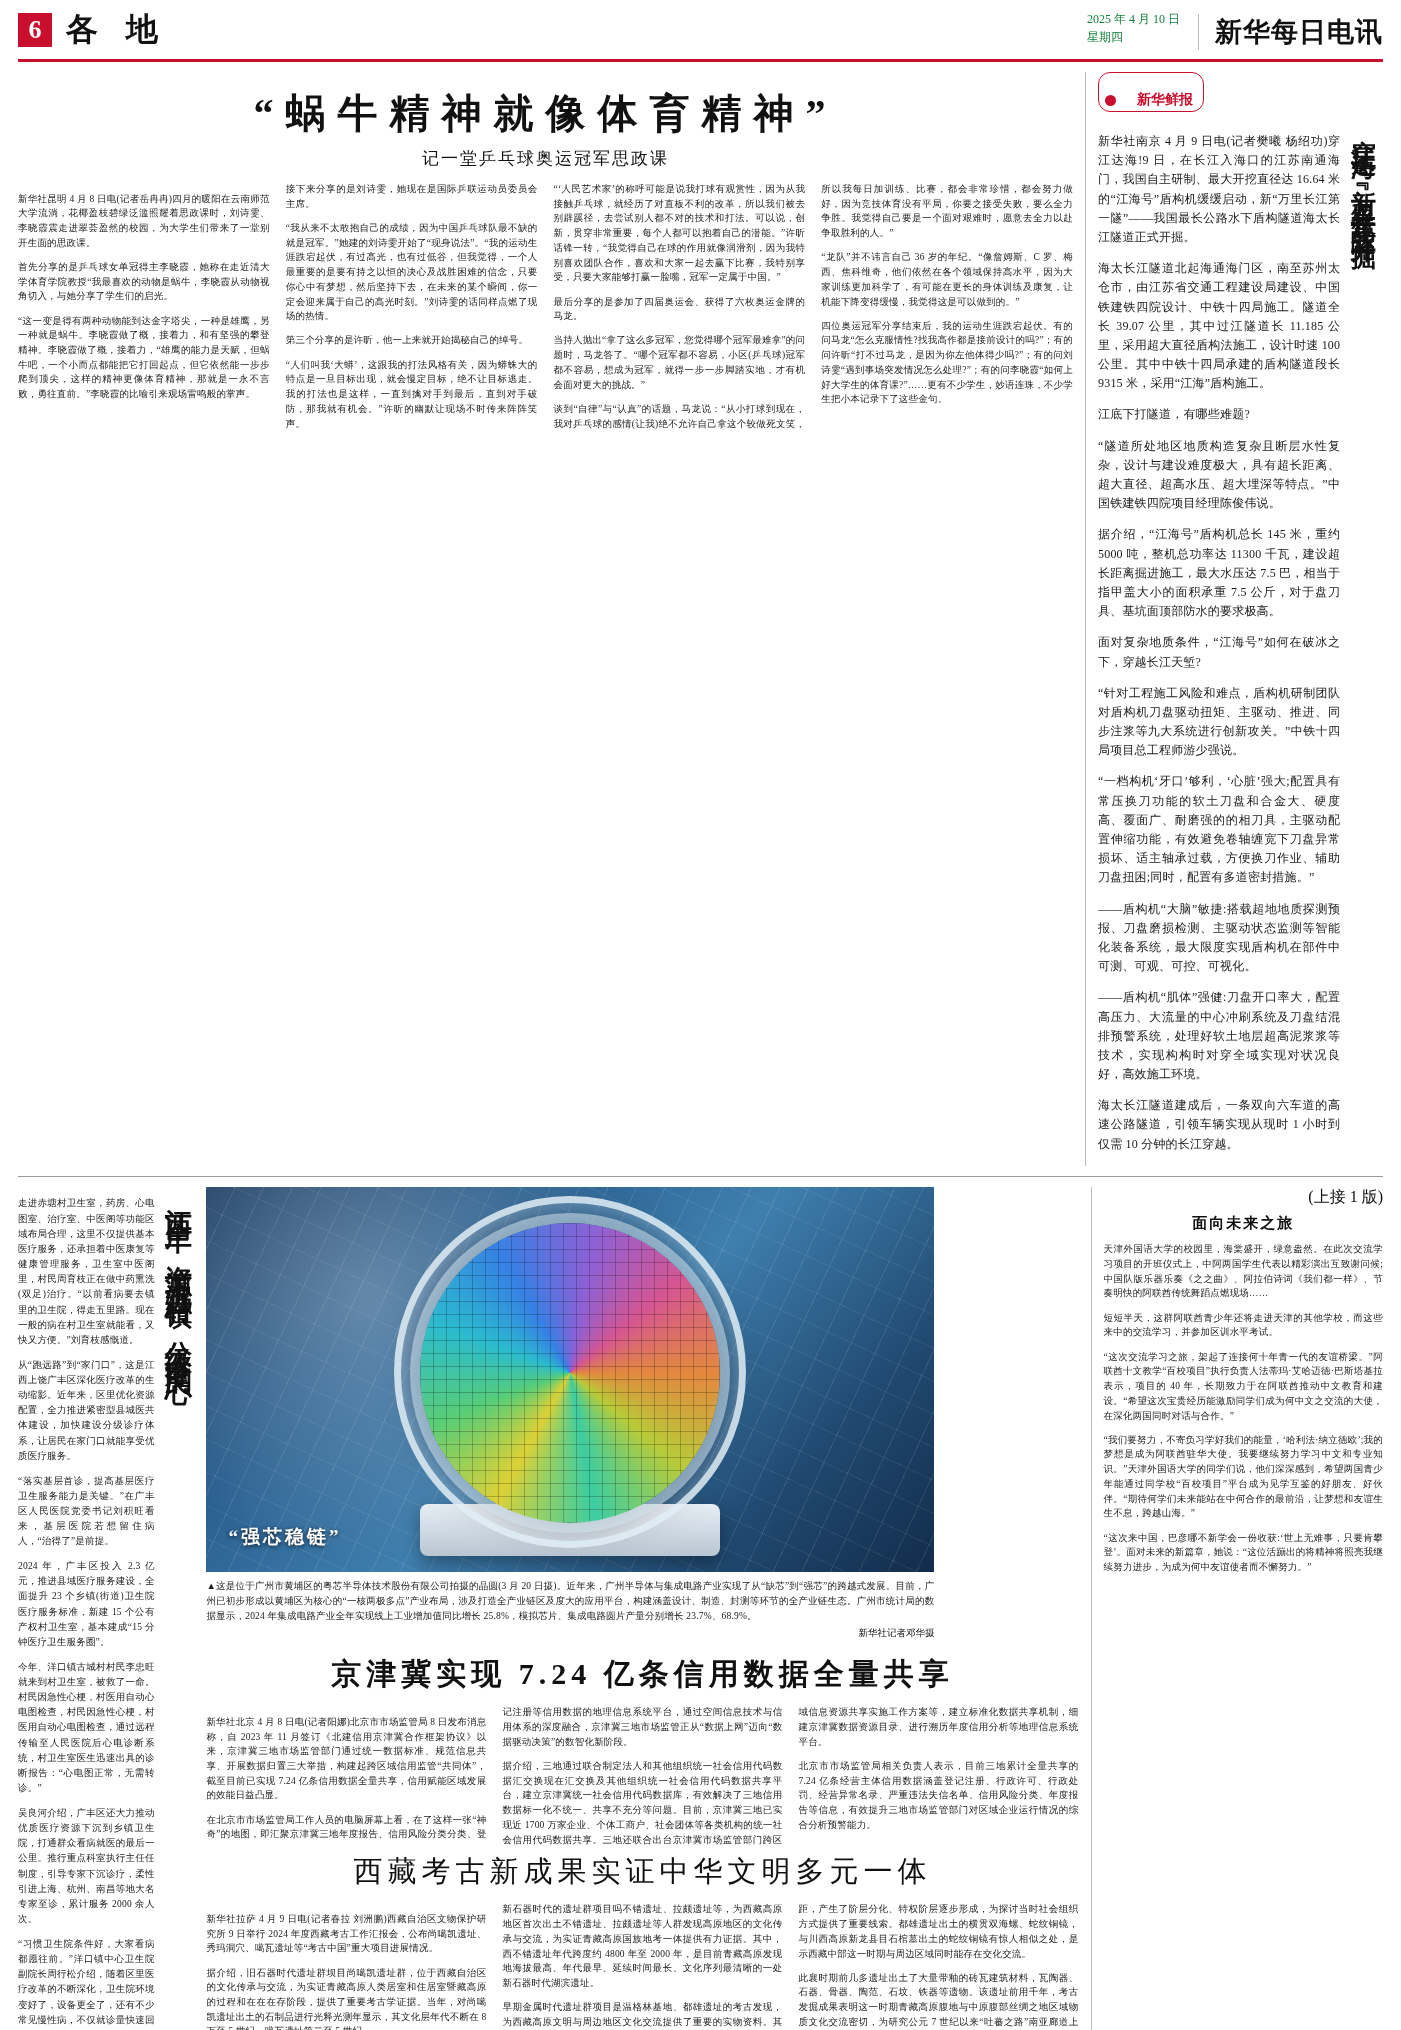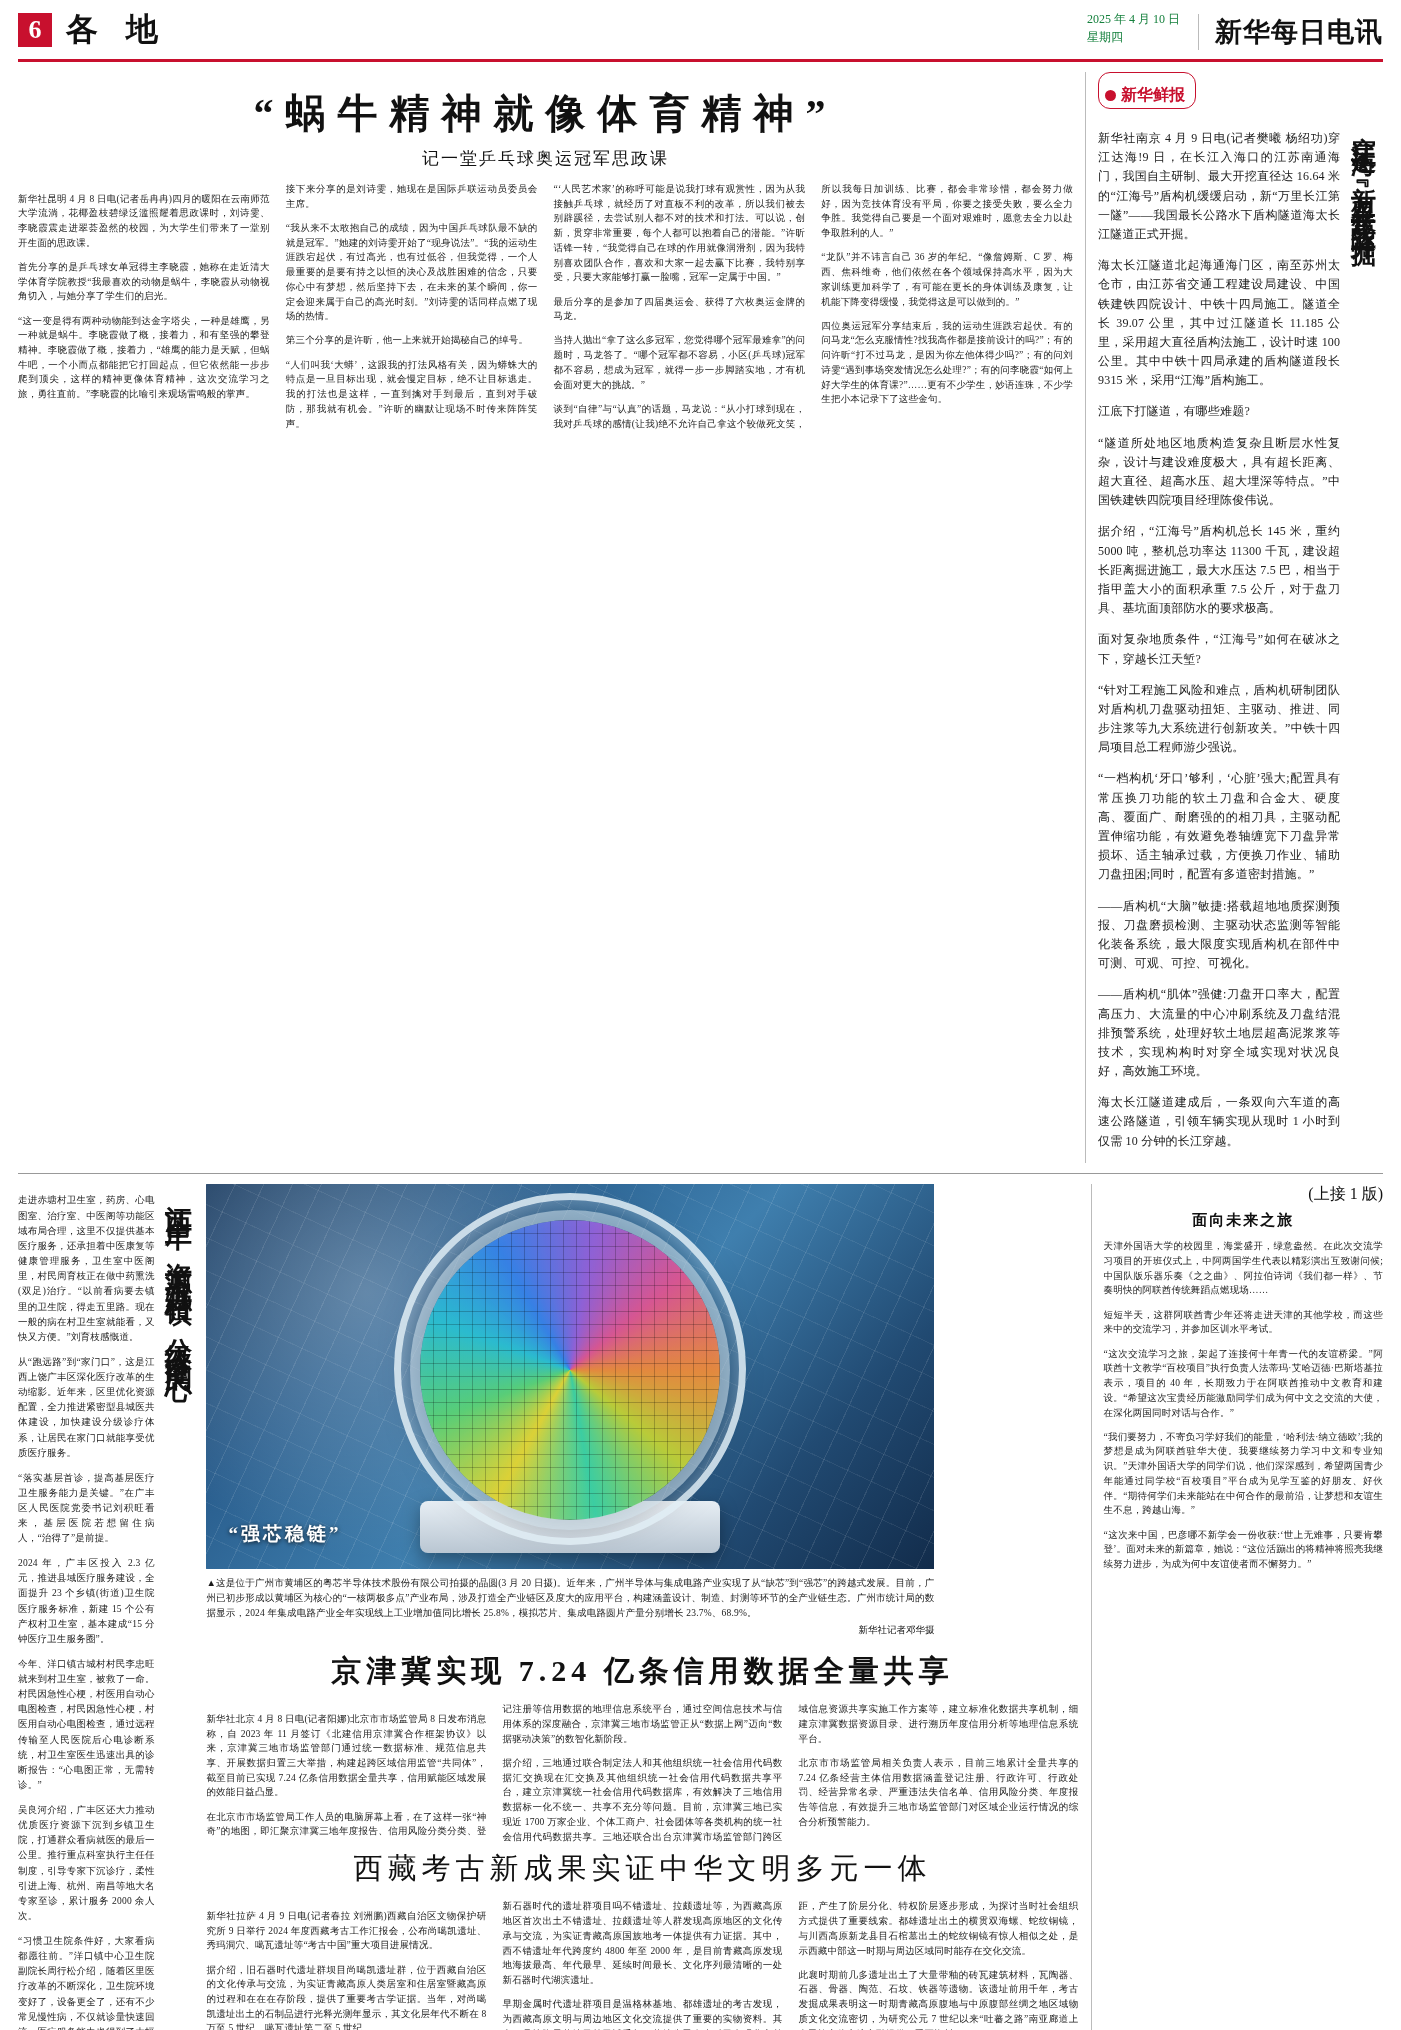--- a/index.html
+++ b/index.html
@@ -42,23 +42,23 @@
     text-align:center; font-size:40px; font-weight:bold; letter-spacing:12px;
     margin:14px 0 6px; font-family:"Liberation Serif", serif;
   }
   .subhead1 { text-align:center; font-size:17px; letter-spacing:2px; margin-bottom:12px; }
 
   .cols4 { column-count:4; column-gap:16px; column-rule:0; }
   .cols3 { column-count:3; column-gap:16px; }
 
   
   .flash-badge {
-    display:inline-flex; align-items:center; gap:5px;
-    border:1px solid #c8102e; border-radius:12px; padding:12px 10px 2px 6px;
-    font-size:16px; color:#c8102e; font-weight:bold; margin-bottom:8px;
+    display:inline-flex; align-items:center; gap:21px;
+    border:1px solid #c8102e; border-radius:12px; padding:18px 10px 2px 6px;
+    font-size:14px; color:#c8102e; font-weight:bold; margin-bottom:8px;
   }
   .flash-dot { width:11px; height:11px; border-radius:50%; background:#c8102e; display:inline-block; }
   .side-flex { display:flex; gap:8px; }
   .vert-title {
     writing-mode:vertical-rl; text-orientation:upright;
     font-size:25px; font-weight:bold; letter-spacing:5px; line-height:1.15;
     height:420px; font-family:"Liberation Serif", serif;
   }
   .side-body-h { font-size:12px; line-height:1.6; text-align:justify; }
 
@@ -170,21 +170,21 @@
   </div>
 
   <div class="top-zone">
 
     <div class="top-main">
       <div class="headline1">“蜗牛精神就像体育精神”</div>
       <div class="subhead1">记一堂乒乓球奥运冠军思政课</div>
       <div class="cols4 body-text">
         <p>新华社昆明 4 月 8 日电(记者岳冉冉)四月的暖阳在云南师范大学流淌，花椰盈枝碧绿泛滥照耀着思政课时，刘诗雯、李晓霞震走进翠荟盈然的校园，为大学生们带来了一堂别开生面的思政课。</p>
         <p>首先分享的是乒乓球女单冠得主李晓霞，她称在走近清大学体育学院教授“我最喜欢的动物是蜗牛，李晓霞从动物视角切入，与她分享了学生们的启光。</p>
-        <p>“这一变是得有两种动物能到达金字塔尖，一种是雄鹰，另一种就是蜗牛。李晓霞做了概，接着力，和有坚强的攀登精神。李晓霞做了概，接着力，“雄鹰的能力是天赋，但蜗牛吧，一个小而点都能把它打回起点，但它依然能一步步爬到顶尖，这样的精神更像体育精神，这次交流学习之旅，勇往直前。”李晓霞的比喻引来观场雷鸣般的掌声。</p>
+        <p>“这一变是得有两种动物能到达金字塔尖，一种是雄鹰，另一种就是蜗牛。李晓霞做了概，接着力，和有坚强的攀登精神。李晓霞做了概，接着力，“雄鹰的能力是天赋，但蜗牛吧，一个小而点都能把它打回起点，但它依然能一步步爬到顶尖，这样的精神更像体育精神，那就是一永不言败，勇往直前。”李晓霞的比喻引来观场雷鸣般的掌声。</p>
         <p>接下来分享的是刘诗雯，她现在是国际乒联运动员委员会主席。</p>
         <p>“我从来不太敢抱自己的成绩，因为中国乒乓球队最不缺的就是冠军。”她建的刘诗雯开始了“现身说法”。“我的运动生涯跌宕起伏，有过高光，也有过低谷，但我觉得，一个人最重要的是要有持之以恒的决心及战胜困难的信念，只要你心中有梦想，然后坚持下去，在未来的某个瞬间，你一定会迎来属于自己的高光时刻。”刘诗雯的话同样点燃了现场的热情。</p>
         <p>第三个分享的是许昕，他一上来就开始揭秘自己的绰号。</p>
         <p>“人们叫我‘大蟒’，这跟我的打法风格有关，因为蟒蛛大的特点是一旦目标出现，就会慢定目标，绝不让目标逃走。我的打法也是这样，一直到擒对手到最后，直到对手破防，那我就有机会。”许昕的幽默让现场不时传来阵阵笑声。</p>
         <p>“‘人民艺术家’的称呼可能是说我打球有观赏性，因为从我接触乒乓球，就经历了对直板不利的改革，所以我们被去别辟蹊径，去尝试别人都不对的技术和打法。可以说，创新，贯穿非常重要，每个人都可以抱着自己的潜能。”许昕话锋一转，“我觉得自己在球的作用就像润滑剂，因为我特别喜欢团队合作，喜欢和大家一起去赢下比赛，我特别享受，只要大家能够打赢一脸嘴，冠军一定属于中国。”</p>
         <p>最后分享的是参加了四届奥运会、获得了六枚奥运金牌的马龙。</p>
         <p>当持人抛出“拿了这么多冠军，您觉得哪个冠军最难拿”的问题时，马龙答了。“哪个冠军都不容易，小区(乒乓球)冠军都不容易，想成为冠军，就得一步一步脚踏实地，才有机会面对更大的挑战。”</p>
         <p>谈到“自律”与“认真”的话题，马龙说：“从小打球到现在，我对乒乓球的感情(让我)绝不允许自己拿这个较做死文笑，所以我每日加训练、比赛，都会非常珍惜，都会努力做好，因为竞技体育没有平局，你要之接受失败，要么全力争胜。我觉得自己要是一个面对艰难时，愿意去全力以赴争取胜利的人。”</p>
         <p>“龙队”并不讳言自己 36 岁的年纪。“像詹姆斯、C 罗、梅西、焦科维奇，他们依然在各个领域保持高水平，因为大家训练更加科学了，有可能在更长的身体训练及康复，让机能下降变得缓慢，我觉得这是可以做到的。”</p>
         <p>四位奥运冠军分享结束后，我的运动生涯跌宕起伏。有的问马龙“怎么克服情性?找我高作都是接前设计的吗?”；有的问许昕“打不过马龙，是因为你左他体得少吗?”；有的问刘诗雯“遇到事场突发情况怎么处理?”；有的问李晓霞“如何上好大学生的体育课?”……更有不少学生，妙语连珠，不少学生把小本记录下了这些金句。</p>

